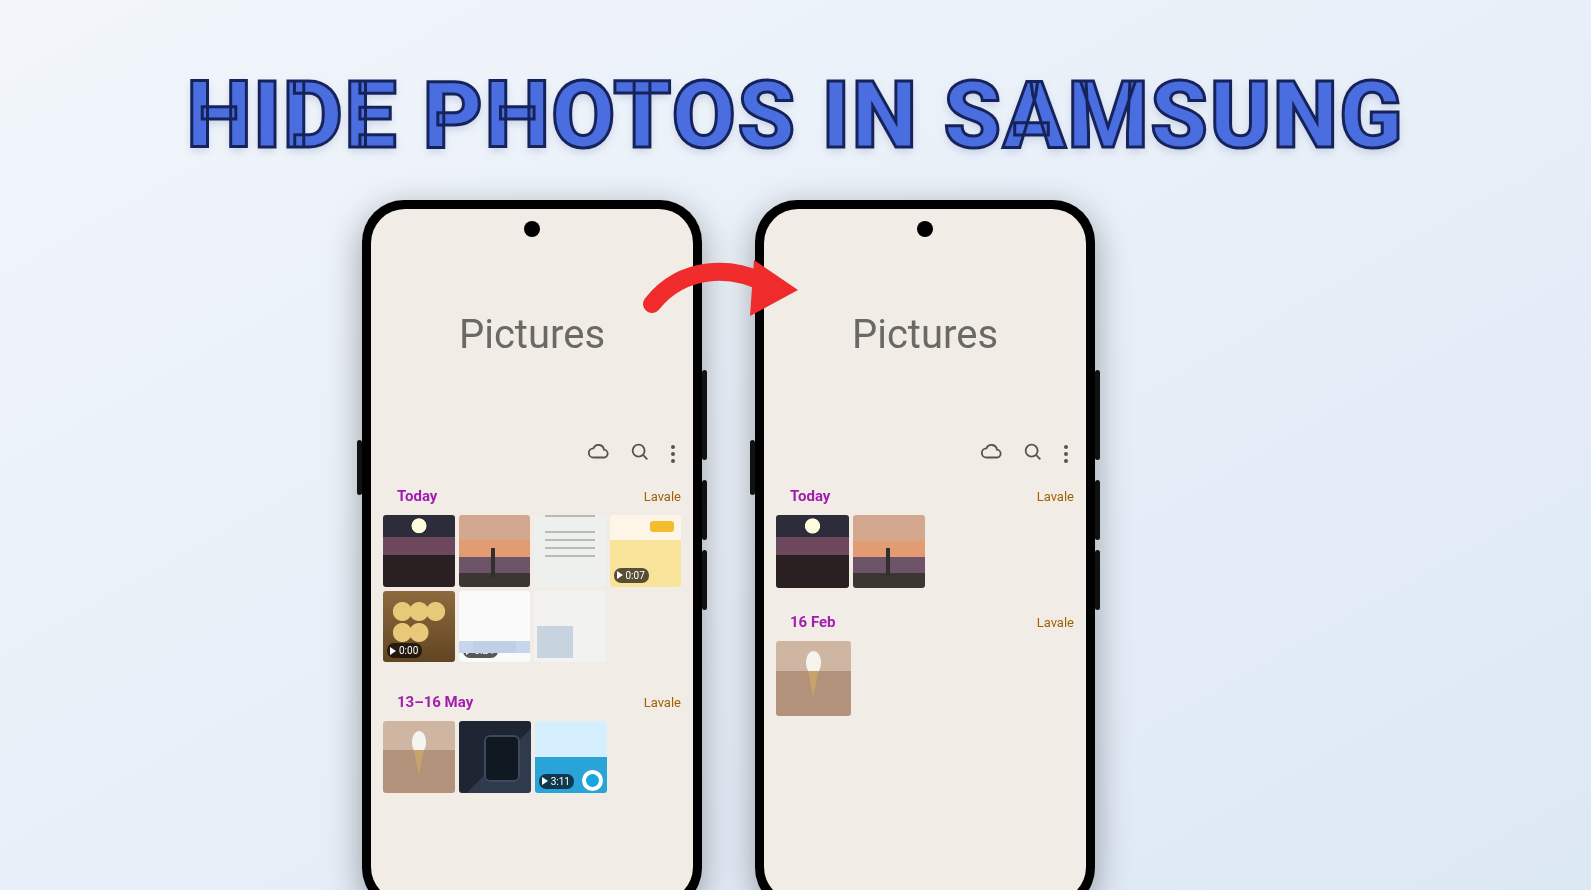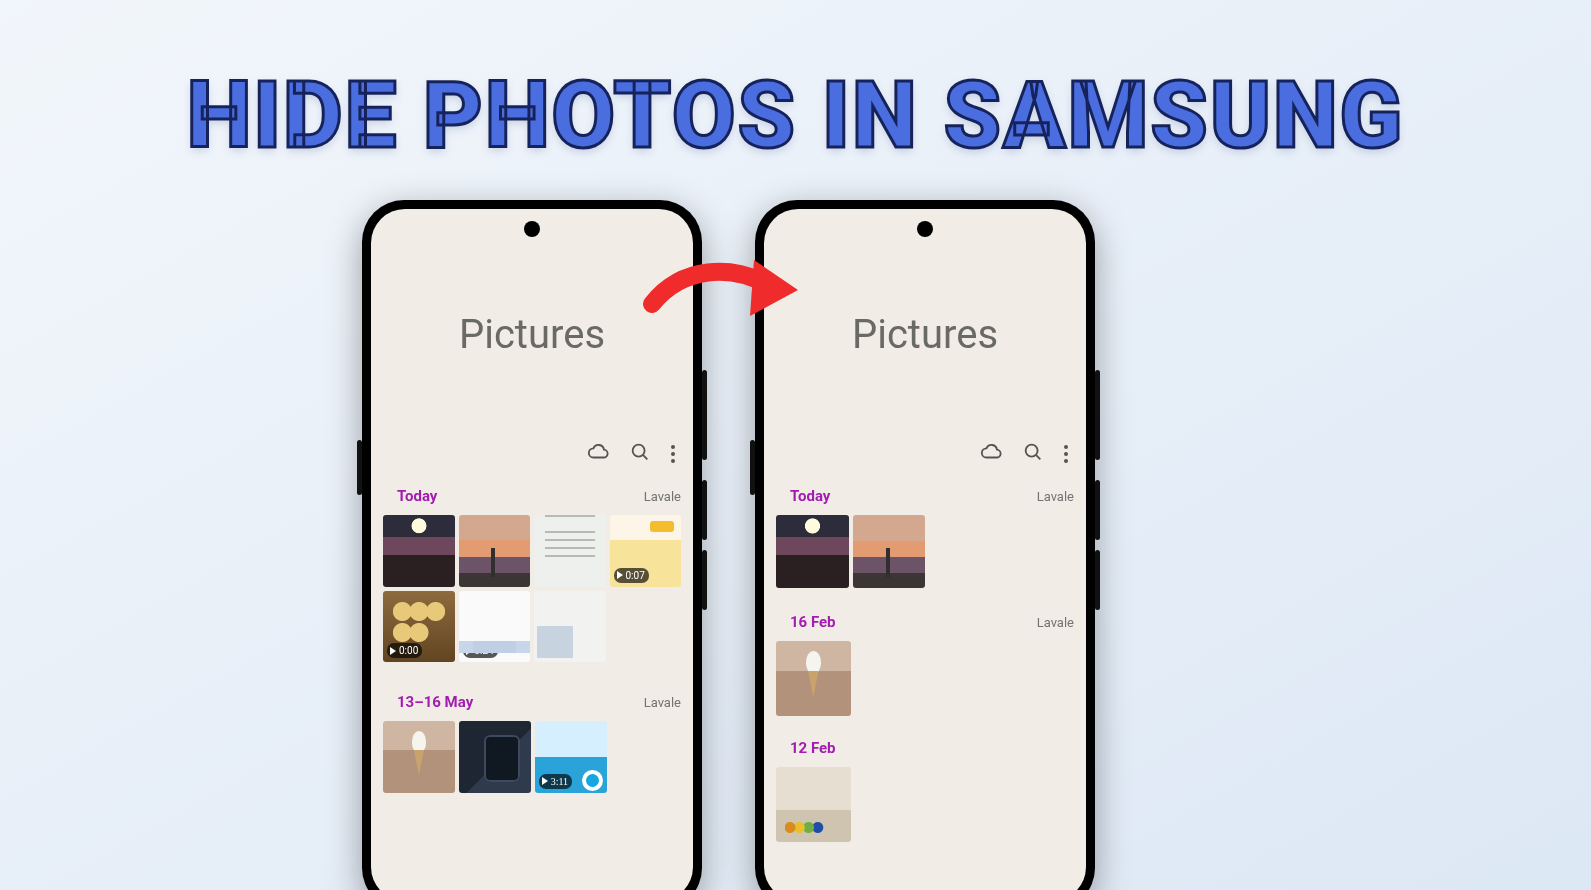--- a/index.html
+++ b/index.html
@@ -101,21 +101,21 @@
     left: 12px;
     right: 12px;
   }
   .sec-head {
     display: flex;
     justify-content: space-between;
     align-items: baseline;
     margin-bottom: 10px;
   }
   .sec-title { font-size: 15px; font-weight: 700; color: #a21caf; margin-left: 14px; }
-  .sec-loc   { font-size: 13px; color: #737373; }
+  .sec-loc   { font-size: 13px; color: #a16207; }
 
   .grid {
     display: grid;
     grid-template-columns: repeat(4, 1fr);
     gap: 4px;
   }
   .grid.cols2 { grid-template-columns: repeat(2, 1fr); justify-content:start; width: 50%; }
   .grid.cols3 { grid-template-columns: repeat(3, 1fr); width: 75%; }
   .grid.cols1 { grid-template-columns: 1fr; width: 25%; }
 
@@ -165,21 +165,21 @@
         radial-gradient(circle at 50% 75%, #e8c97a 0 9px, transparent 10px); }
   .t-white    { background:#fafafa; position:relative; }
   .t-white::after { content:""; position:absolute; left:20%; right:20%; bottom:12%; height:18%; background:#bfcfe6; border-radius:2px; box-shadow:-22px 0 0 #c7d6ea, 22px 0 0 #c7d6ea; }
   .t-collage  { background:#f2f2f0; position:relative; }
   .t-collage::after { content:""; position:absolute; left:4%; right:45%; bottom:6%; top:50%; background:#c7d4df; }
   .t-ice      { background:linear-gradient(#cfb6a3 0 40%, #b3927c 40% 100%); position:relative; }
   .t-ice::before { content:""; position:absolute; left:40%; top:14%; width:20%; height:30%; background:#f6f4ef; border-radius:50% 50% 48% 48%; }
   .t-ice::after  { content:""; position:absolute; left:43%; top:40%; width:14%; height:36%; background:#caa26c; clip-path: polygon(0 0,100% 0,50% 100%); }
   .t-phone    { background:linear-gradient(135deg,#1e2533 0 55%, #2f3a4d 55% 100%); position:relative; }
   .t-phone::after { content:""; position:absolute; inset:20% 15% 15% 35%; background:#101821; border-radius:6px; box-shadow:inset 0 0 0 2px #3d4a5d; }
-  .t-map      { background:linear-gradient(#d6efff 0 50%, #2aa3d9 50% 100%); position:relative;font-family:Liberation Serif, serif; }
+  .t-map      { background:linear-gradient(#d6efff 0 50%, #2aa3d9 50% 100%); position:relative; }
   .t-map::after { content:""; position:absolute; right:10%; bottom:8%; width:18%; height:18%; background:#17a6e0; border-radius:50%; box-shadow:0 0 0 4px #fff; }
   .t-strip    { background:linear-gradient(#e6ded0 0 58%, #cfc4b0 58% 100%); position:relative; }
   .t-strip::after { content:""; position:absolute; left:12%; bottom:10%; width:56%; height:18%;
       background:
         radial-gradient(circle at 12% 50%, #d98b1e 0 5px, transparent 6px),
         radial-gradient(circle at 34% 50%, #e9bf2d 0 5px, transparent 6px),
         radial-gradient(circle at 56% 50%, #6fae47 0 5px, transparent 6px),
         radial-gradient(circle at 78% 50%, #1e4ea8 0 5px, transparent 6px); }
 
   
@@ -317,23 +317,14 @@
     <div class="section" style="top:404px">
       <div class="sec-head">
         <span class="sec-title">16 Feb</span>
         <span class="sec-loc">Lavale</span>
       </div>
       <div class="grid cols1">
         <div class="thumb t-ice"></div>
       </div>
     </div>
 
-    <div class="section" style="top:530px">
-      <div class="sec-head">
-        <span class="sec-title">12 Feb</span>
-        <span class="sec-loc"></span>
-      </div>
-      <div class="grid cols1">
-        <div class="thumb t-strip"></div>
-      </div>
-    </div>
   </div>
 </div>
 
 </body></html>

